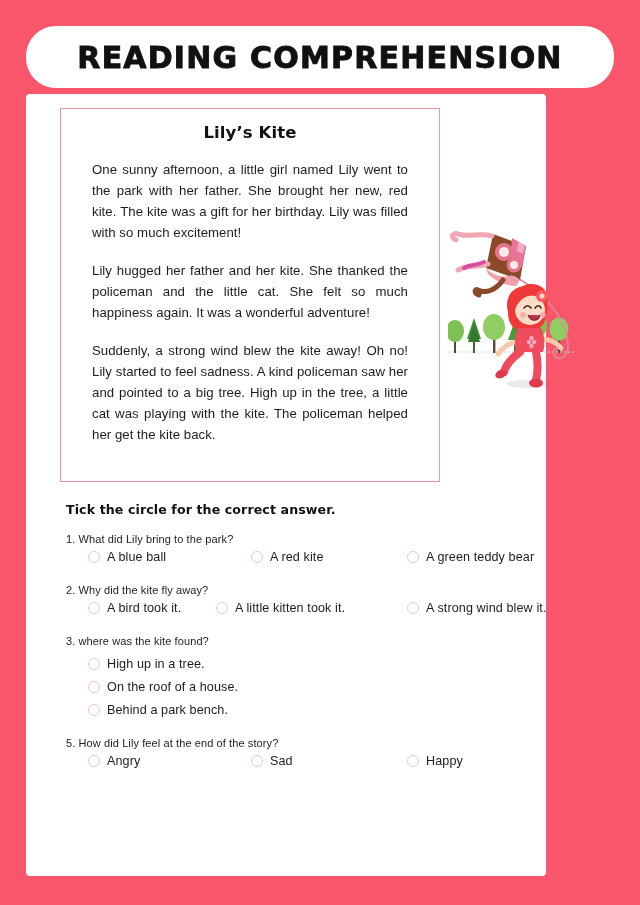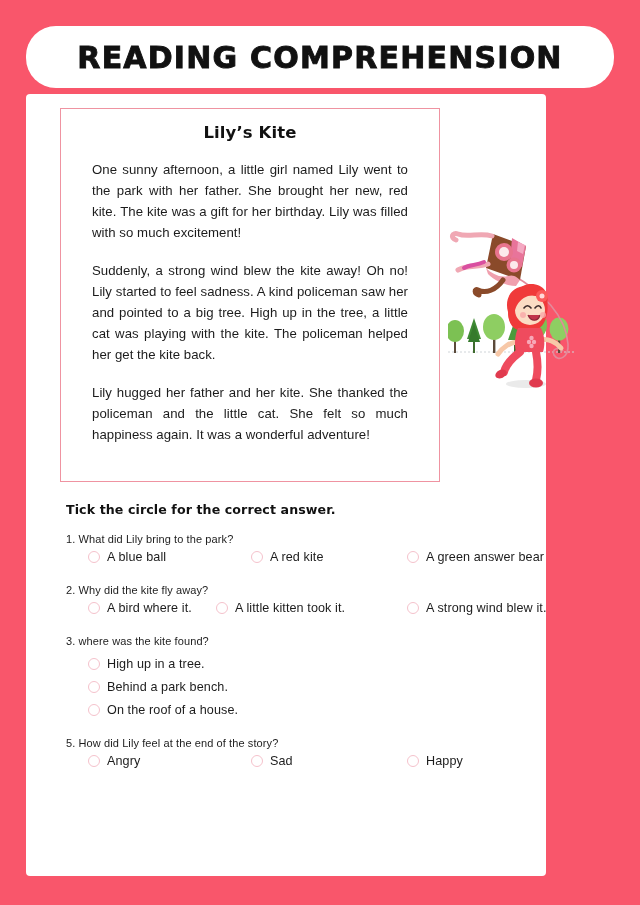--- a/index.html
+++ b/index.html
@@ -173,22 +173,22 @@
   <div class="header-title">READING COMPREHENSION</div>
 </div>
 
 <div class="main-card">
 
   <div class="story-area">
 
     <div class="story-box">
       <div class="story-title">Lily’s Kite</div>
       <p class="story-para">One sunny afternoon, a little girl named Lily went to the park with her father. She brought her new, red kite. The kite was a gift for her birthday. Lily was filled with so much excitement!</p>
+      <p class="story-para">Lily hugged her father and her kite. She thanked the policeman and the little cat. She felt so much happiness again. It was a wonderful adventure!</p>
       <p class="story-para">Suddenly, a strong wind blew the kite away! Oh no! Lily started to feel sadness. A kind policeman saw her and pointed to a big tree. High up in the tree, a little cat was playing with the kite. The policeman helped her get the kite back.</p>
-      <p class="story-para">Lily hugged her father and her kite. She thanked the policeman and the little cat. She felt so much happiness again. It was a wonderful adventure!</p>
     </div>
 
     <div class="illustration">
       <svg width="160" height="190" viewBox="0 0 160 190" xmlns="http://www.w3.org/2000/svg">
 
         <line x1="0" y1="140" x2="128" y2="140" stroke="#cfd4d8" stroke-width="1" stroke-dasharray="2 2"></line>
 
         <g>
           <g>
             <rect x="6" y="124" width="2" height="17" fill="#5b4a3a"></rect>
@@ -289,31 +289,31 @@
         <div class="option col1">
           <span class="radio-circle"></span>
           <span class="option-label">A blue ball</span>
         </div>
         <div class="option col2">
           <span class="radio-circle"></span>
           <span class="option-label">A red kite</span>
         </div>
         <div class="option col3">
           <span class="radio-circle"></span>
-          <span class="option-label">A green answer bear</span>
+          <span class="option-label">A green teddy bear</span>
         </div>
       </div>
     </div>
 
     <div class="question-block">
       <div class="question-text">2. Why did the kite fly away?</div>
       <div class="options-row compact">
         <div class="option col1">
           <span class="radio-circle"></span>
-          <span class="option-label">A bird where it.</span>
+          <span class="option-label">A bird took it.</span>
         </div>
         <div class="option col2">
           <span class="radio-circle"></span>
           <span class="option-label">A little kitten took it.</span>
         </div>
         <div class="option col3">
           <span class="radio-circle"></span>
           <span class="option-label">A strong wind blew it.</span>
         </div>
       </div>
@@ -321,25 +321,25 @@
 
     <div class="question-block q3">
       <div class="question-text">3. where was the kite found?</div>
       <div class="options-stack">
         <div class="option">
           <span class="radio-circle"></span>
           <span class="option-label">High up in a tree.</span>
         </div>
         <div class="option">
           <span class="radio-circle"></span>
+          <span class="option-label">On the roof of a house.</span>
+        </div>
+        <div class="option">
+          <span class="radio-circle"></span>
           <span class="option-label">Behind a park bench.</span>
-        </div>
-        <div class="option">
-          <span class="radio-circle"></span>
-          <span class="option-label">On the roof of a house.</span>
         </div>
       </div>
     </div>
 
 
     <div class="question-block">
       <div class="question-text">5. How did Lily feel at the end of the story?</div>
       <div class="options-row">
         <div class="option col1">
           <span class="radio-circle"></span>

